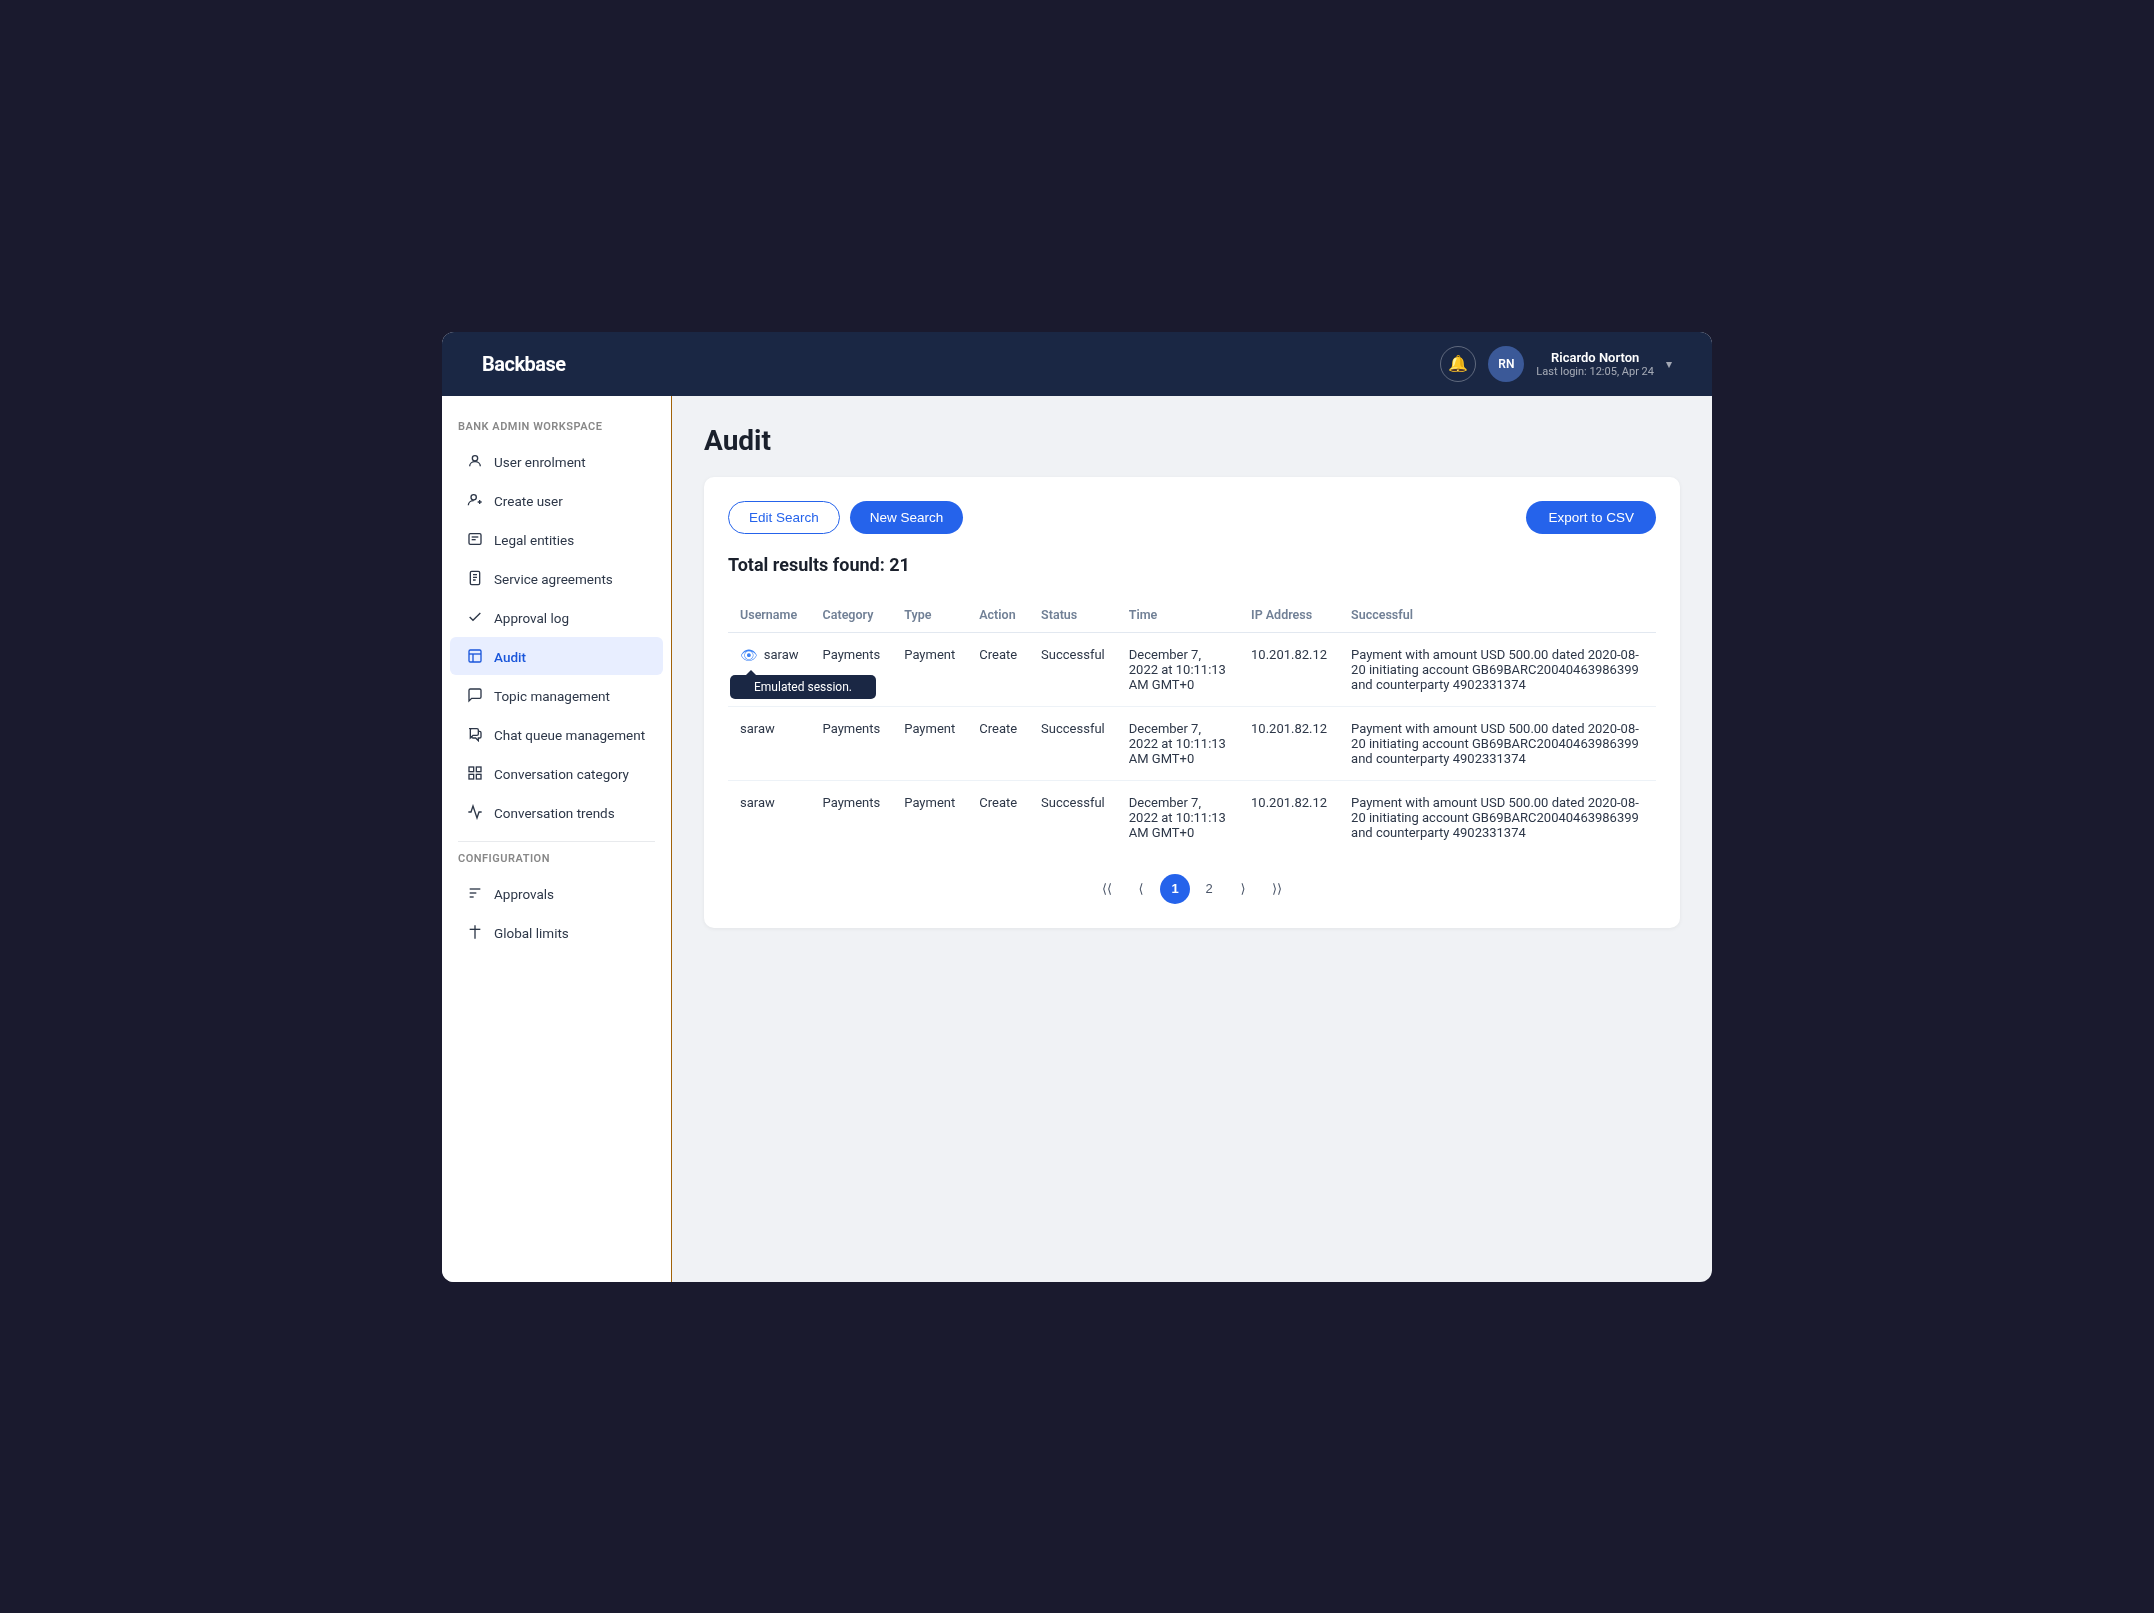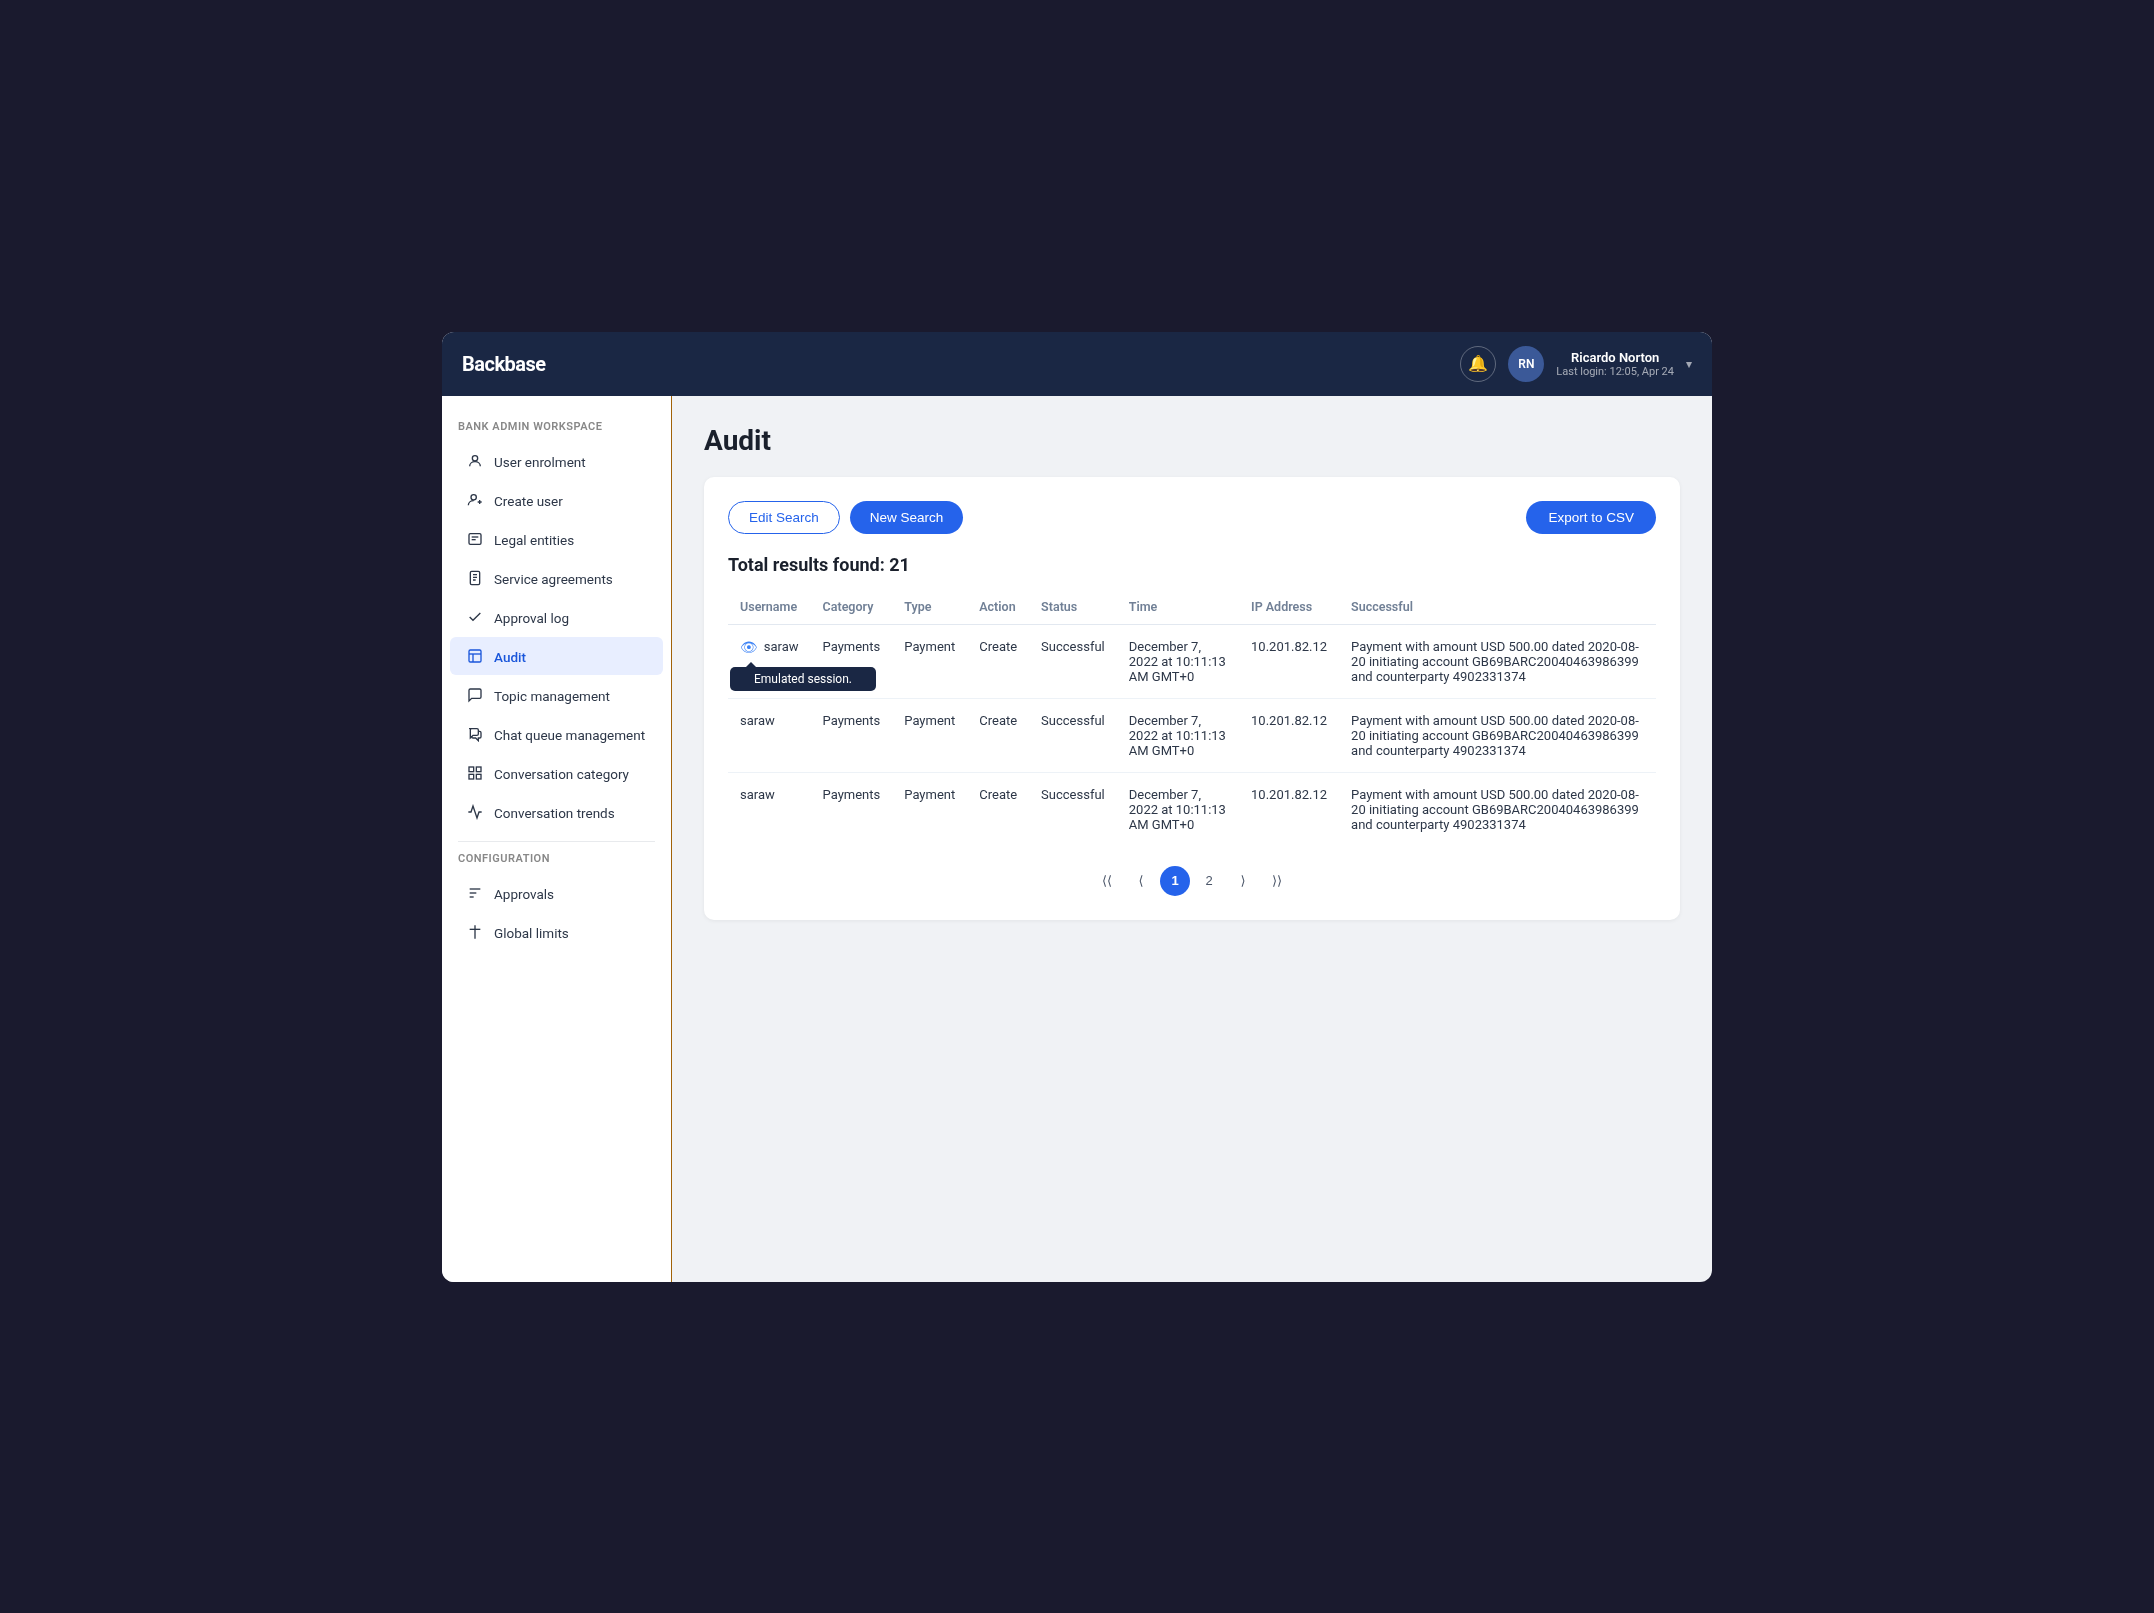--- a/index.html
+++ b/index.html
@@ -21,21 +21,21 @@
       display: flex;
       flex-direction: column;
     }
     
     .header {
       background: #1a2744;
       height: 64px;
       display: flex;
       align-items: center;
       justify-content: space-between;
-      padding: 0 20px;
+      padding: 0 40px;
       flex-shrink: 0;
       gap: 40px;
     }
     .logo {
       color: #ffffff;
       font-size: 20px;
       font-weight: 700;
       letter-spacing: -0.5px;
     }
     .header-right {
@@ -200,21 +200,21 @@
       color: #ffffff;
       border-radius: 22px;
       font-size: 13.5px;
       font-weight: 500;
       cursor: pointer;
     }
     .results-count {
       font-size: 18px;
       font-weight: 700;
       color: #1a202c;
-      margin-bottom: 16px;
+      margin-bottom: 24px;
     }
     
     .audit-table {
       width: 100%;
       border-collapse: collapse;
     }
     .audit-table th {
       text-align: left;
       font-size: 12.5px;
       font-weight: 600;

